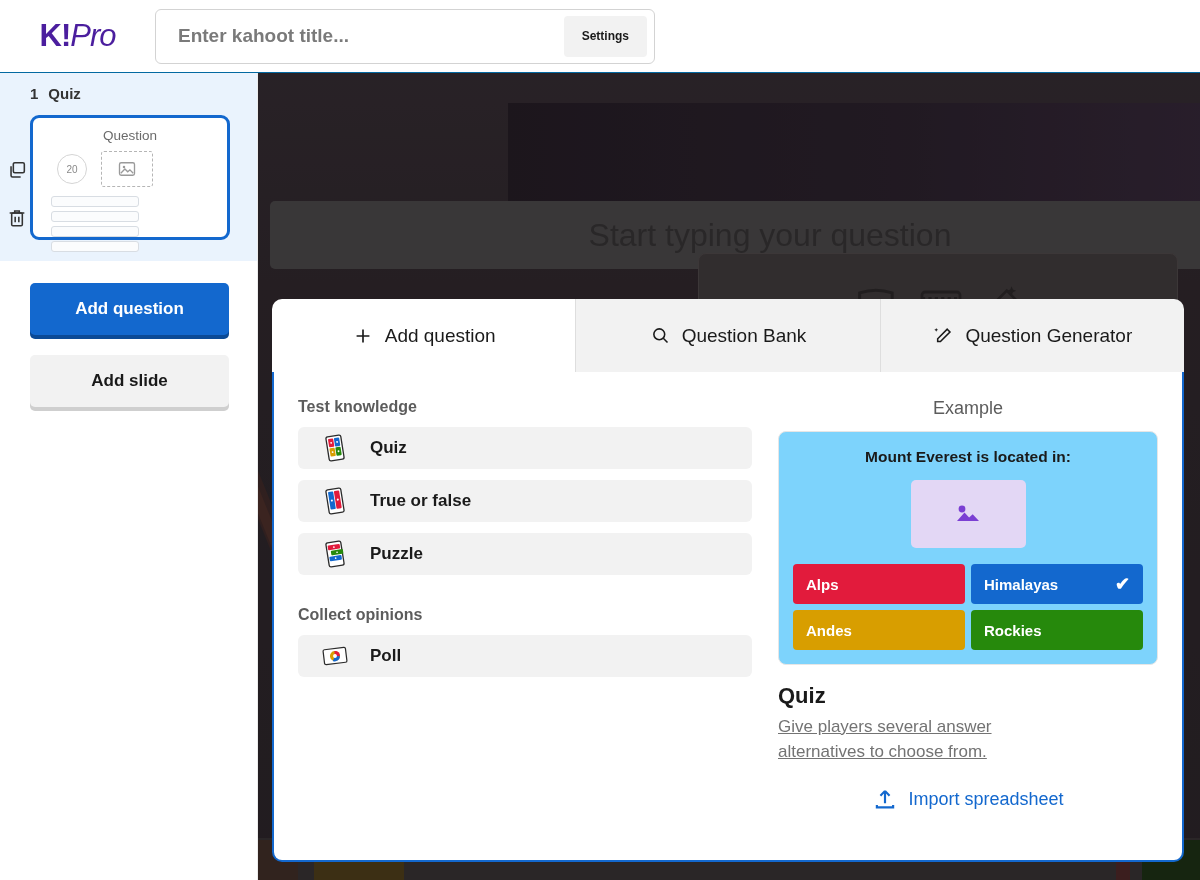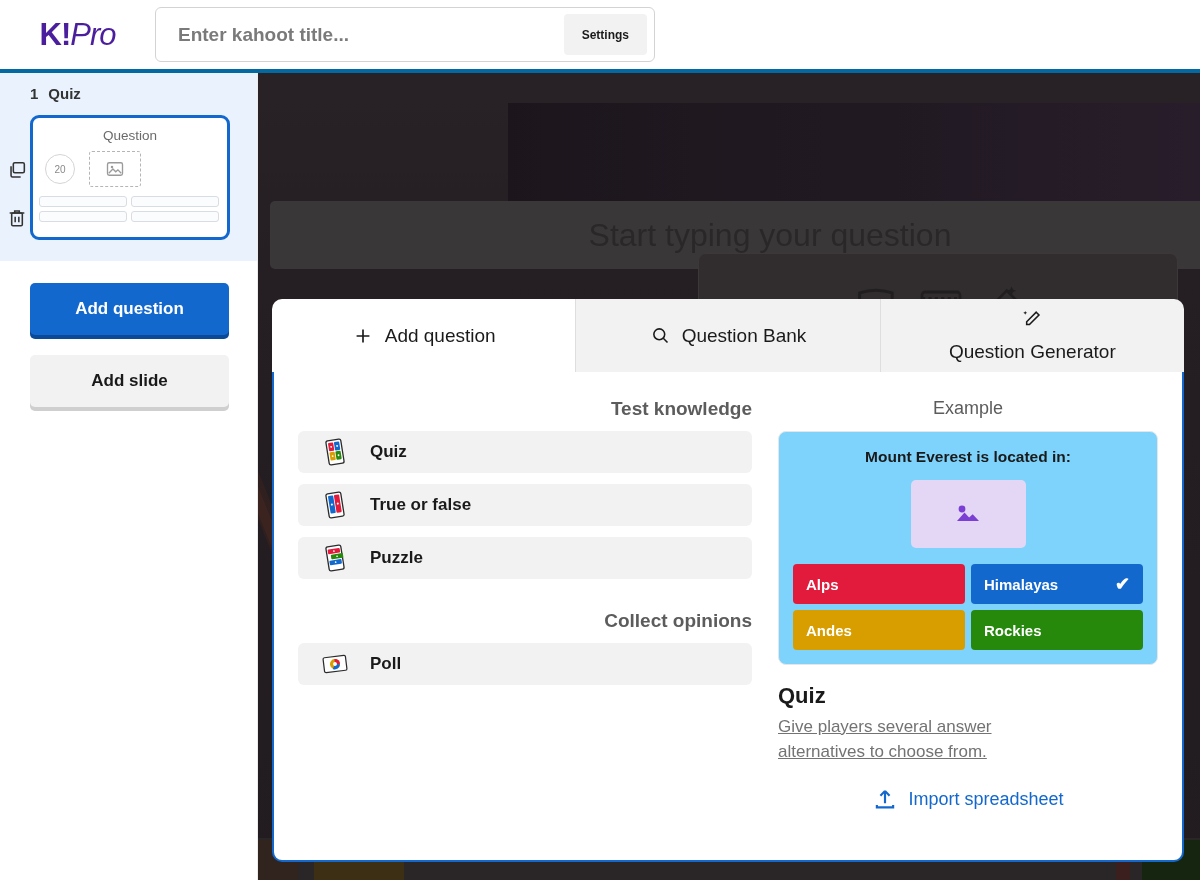--- a/index.html
+++ b/index.html
@@ -7,21 +7,21 @@
   body {
     font-family: "Liberation Sans", sans-serif;
     background: #ffffff;
     position: relative;
   }
 
   
   .header {
     position: absolute; top: 0; left: 0; width: 1200px; height: 73px;
     background: #fff; display: flex; align-items: center;
-    border-bottom: 4px solid #0369a1; z-index: 40;
+    border-bottom: 1px solid #0369a1; z-index: 40;
   }
   .logo { width: 155px; display: flex; align-items: center; justify-content: center; }
   .logo-text {
     font-size: 31px; font-weight: 700; color: #4b1e9e; letter-spacing: -1px;
     font-family: "Liberation Sans", sans-serif;
   }
   .logo-text .pro { font-style: italic; font-weight: 500; }
 
   .title-wrap {
     display: flex; align-items: center;
@@ -57,21 +57,21 @@
   }
   .slide-tools {
     position: absolute; left: 6px; top: 86px; display: flex;
     flex-direction: column; gap: 26px; align-items: center;
   }
   .tool-ico { width: 22px; height: 22px; cursor: pointer; color: #333; }
 
   .thumb {
     position: absolute; left: 30px; top: 42px; width: 200px; height: 125px;
     background: #fff; border: 3px solid #1368ce; border-radius: 9px;
-    padding: 8px 6px;
+    padding: 8px 18px;
   }
   .thumb-q {
     text-align: center; font-size: 13.5px; color: #6b6b6b; margin-top: 2px;
   }
   .thumb-mid { display: flex; align-items: center; gap: 14px; margin-top: 8px; padding-left: 6px; }
   .thumb-timer {
     width: 30px; height: 30px; border-radius: 50%; border: 1px solid #d5d5d5;
     display: flex; align-items: center; justify-content: center;
     font-size: 10px; color: #8a8a8a;
   }
@@ -138,32 +138,32 @@
   .modal {
     position: absolute; left: 272px; top: 299px; width: 912px; z-index: 60;
   }
   .tabs { display: flex; height: 73px; }
   .tab {
     flex: 1; display: flex; align-items: center; justify-content: center; gap: 11px;
     font-size: 19px; color: #1a1a1a; background: #f2f2f2;
     border-right: 1px solid #dedede; cursor: pointer;
     font-family: "Liberation Sans", sans-serif;
   }
-  .tab:last-child { border-right: none; border-top-right-radius: 10px; flex-direction: column; }
+  .tab:last-child { border-right: none; border-top-right-radius: 10px; }
   .tab.active { background: #fff; border-top-left-radius: 10px; border-right: 1px solid #dedede; }
 
   .panel {
     background: #fff; border: 2px solid #1368ce; border-radius: 0 0 10px 10px;
     border-top: none; height: 490px; display: flex; padding: 26px 24px 20px 24px;
   }
   .col-left { width: 470px; padding-right: 16px; }
   .col-right { flex: 1; padding-left: 10px; }
 
   .group-title {
-    font-size: 19px; font-weight: 700; color: #5c5c5c; margin-bottom: 11px; text-align: right;
+    font-size: 16px; font-weight: 700; color: #5c5c5c; margin-bottom: 11px;
   }
   .qtype {
     display: flex; align-items: center; gap: 20px;
     height: 42px; background: #f2f2f2; border-radius: 6px;
     margin-bottom: 11px; padding-left: 22px; cursor: pointer;
   }
   .qtype-label { font-size: 17px; font-weight: 700; color: #1a1a1a; }
   .qtype-ico { width: 30px; height: 30px; display: block; }
   .spacer { height: 20px; }
 

